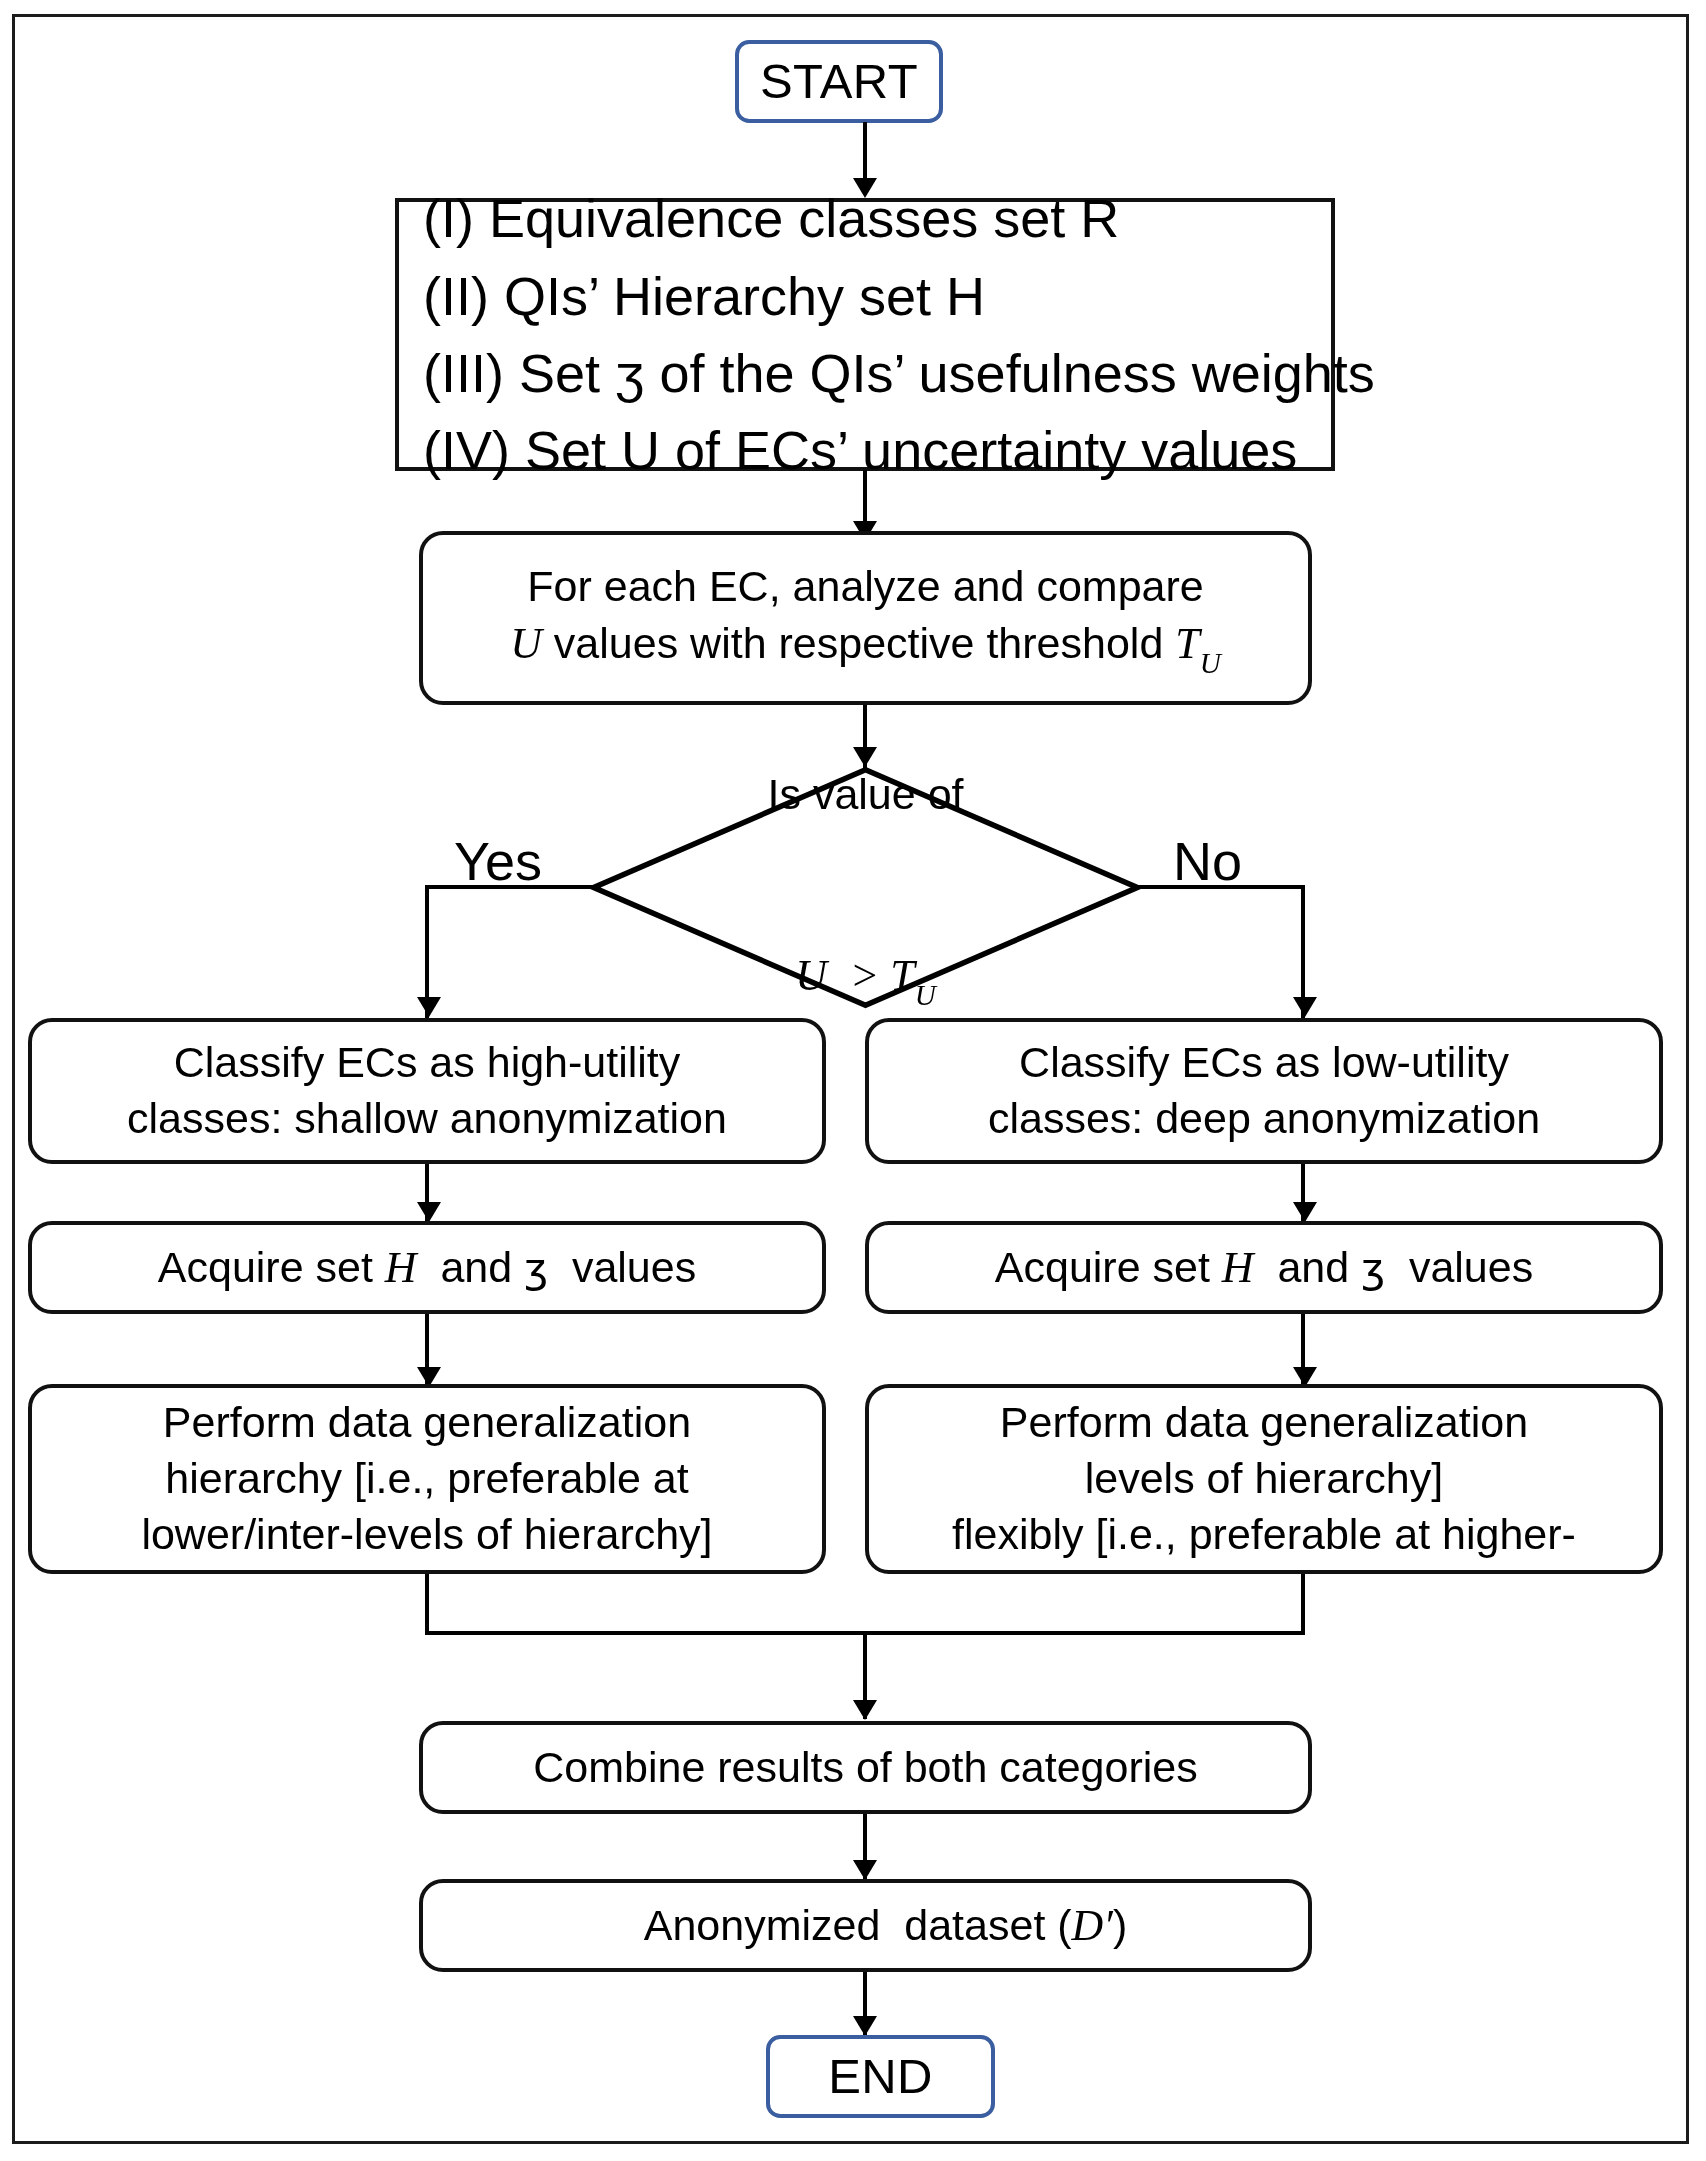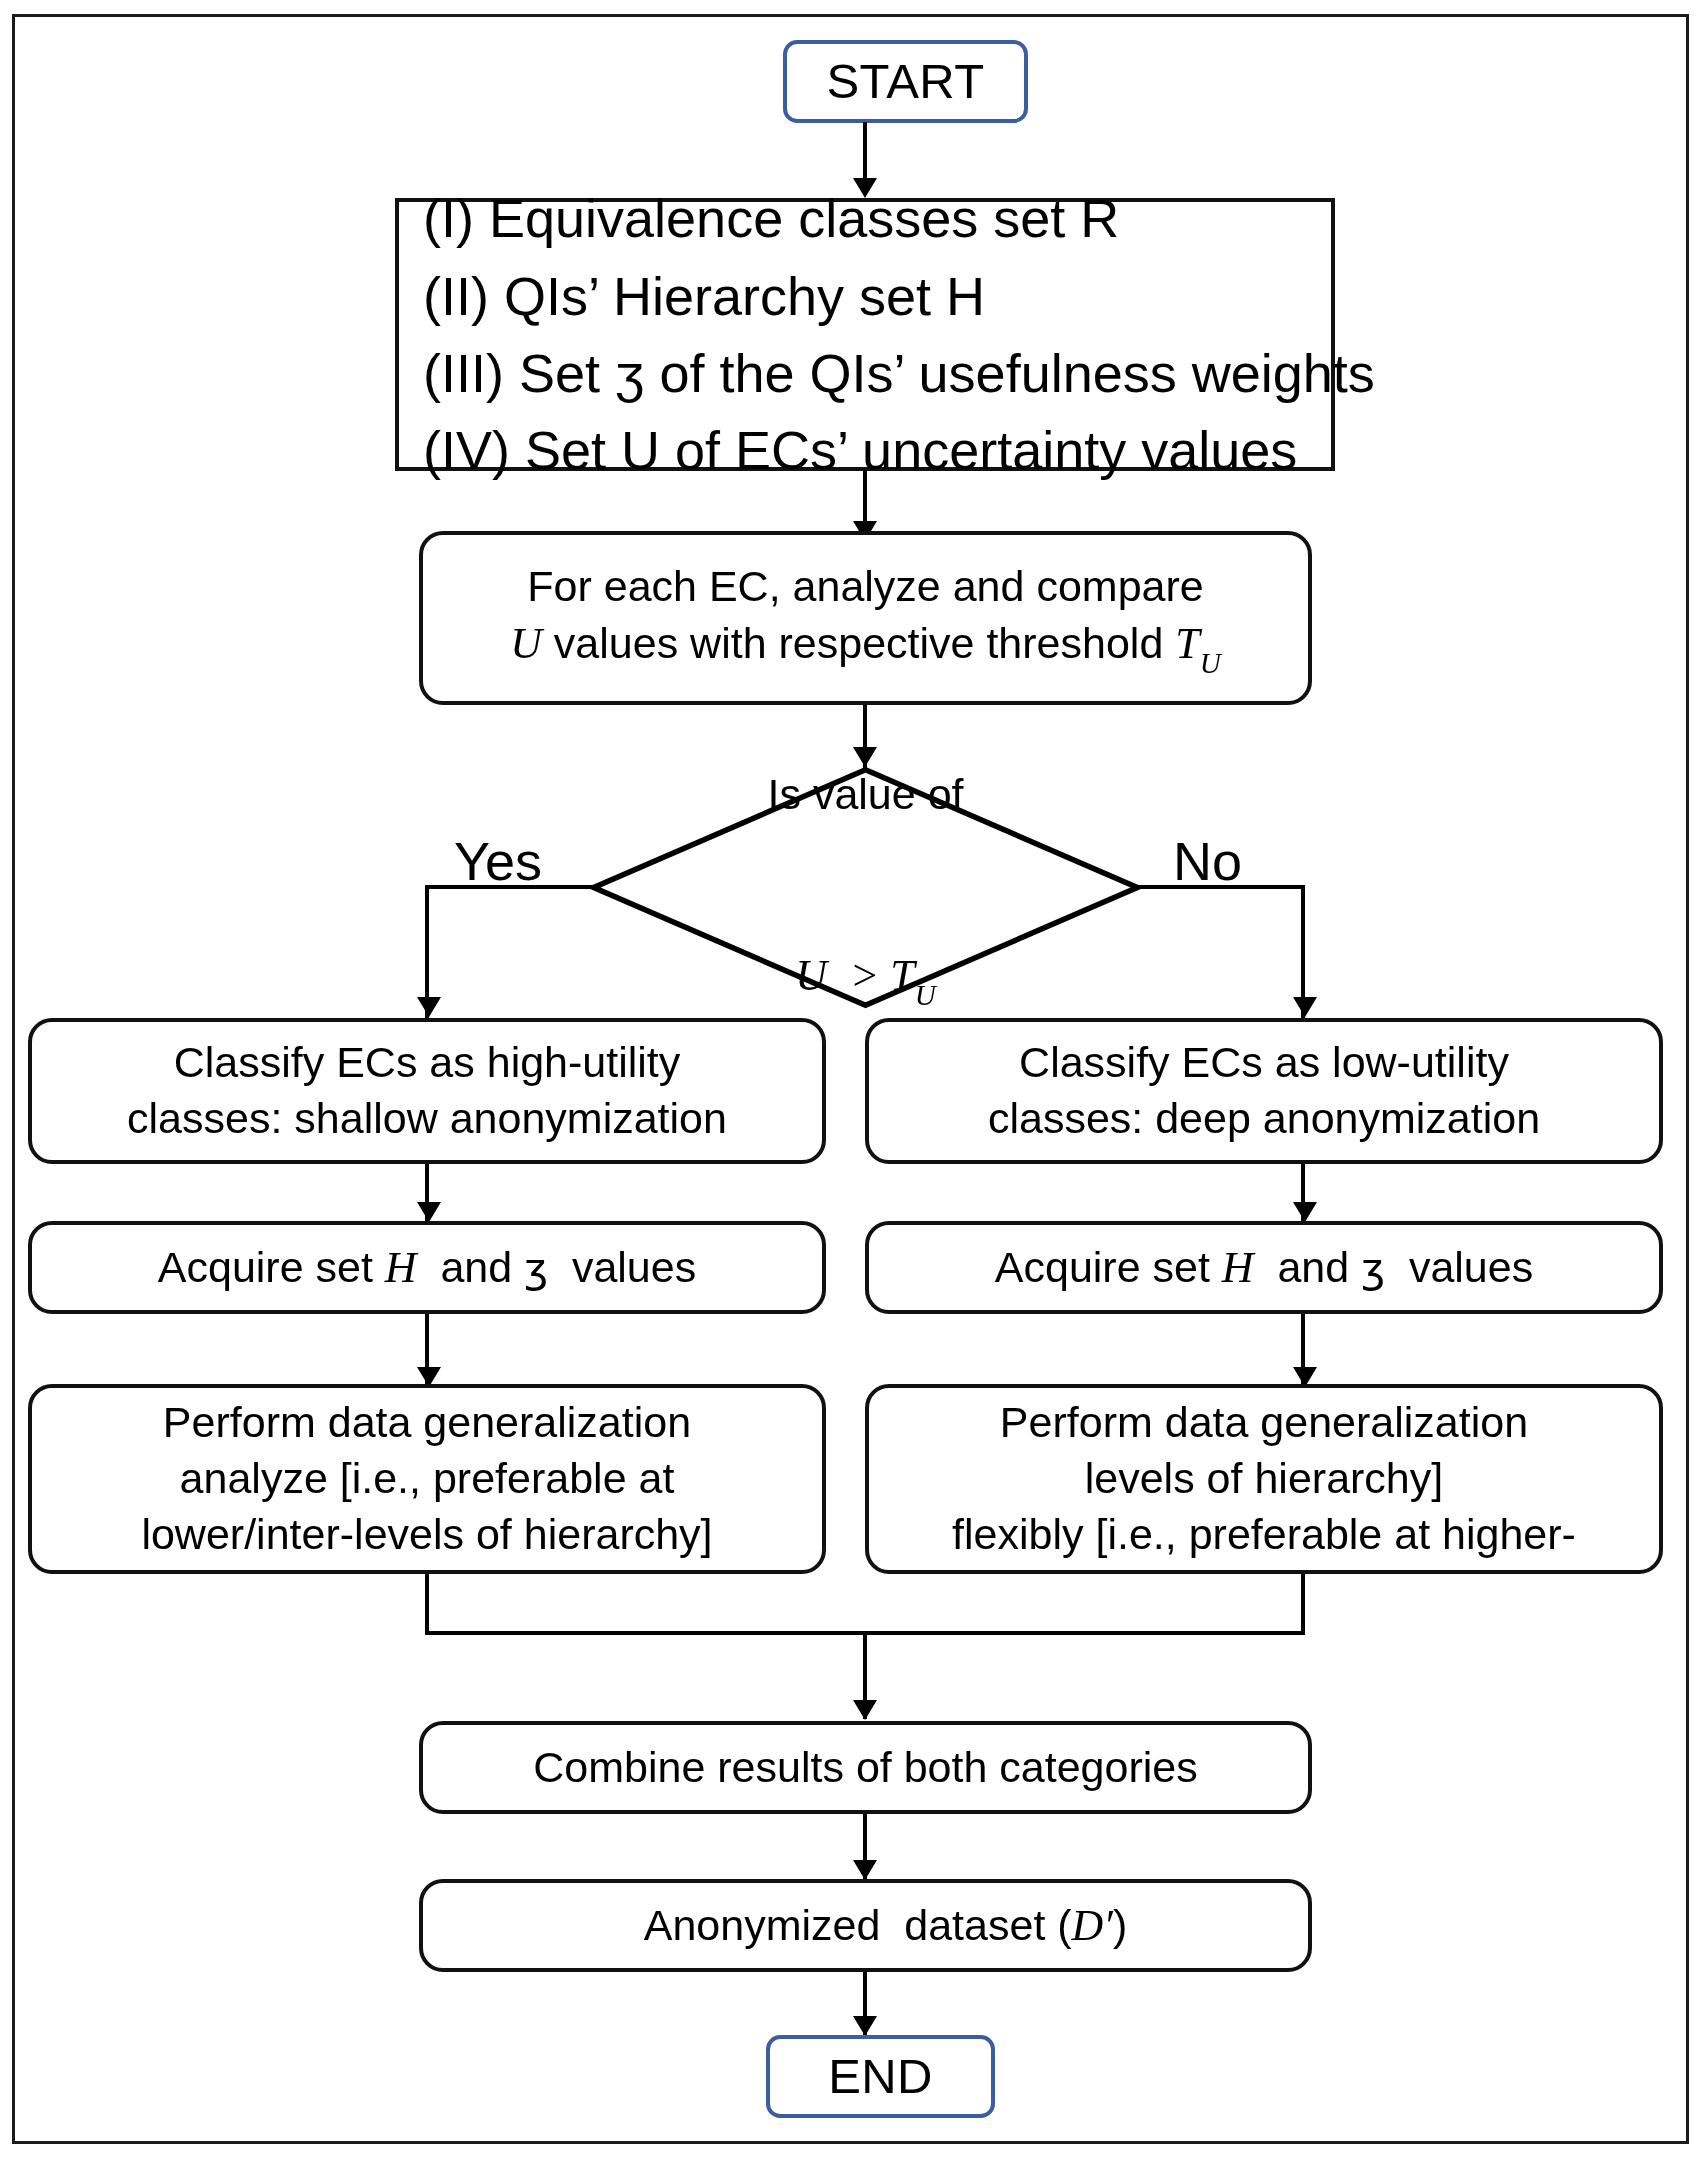--- a/index.html
+++ b/index.html
@@ -148,21 +148,21 @@
     font-family: "DejaVu Sans", sans-serif;
     font-size: 0.96em;
   }
 </style>
 </head>
 <body>
 
 <div id="canvas">
   <div class="frame"></div>
 
-  <div class="node node-terminal" style="left:735px; top:40px; width:245px; height:83px;margin-left:48px;">
+  <div class="node node-terminal" style="left:735px; top:40px; width:208px; height:83px;">
     <span>START</span>
   </div>
 
   <div class="vline" style="left:863px; top:122px; height:70px;"></div>
   <div class="arrowhead" style="left:853px; top:178px;"></div>
 
   <div class="node node-rect" style="left:395px; top:198px; width:940px; height:273px;">
     <div class="inner">
       <span class="listline">
         <span>(I) Equivalence classes set R</span>
@@ -252,21 +252,21 @@
 
   <div class="vline" style="left:425px; top:1314px; height:73px;"></div>
   <div class="arrowhead" style="left:417px; top:1367px;"></div>
 
   <div class="vline" style="left:1301px; top:1314px; height:73px;"></div>
   <div class="arrowhead" style="left:1293px; top:1367px;"></div>
 
   <div class="node node-rounded" style="left:28px; top:1384px; width:798px; height:190px;">
     <div>
       <div>Perform data generalization</div>
-      <div>analyze [i.e., preferable at</div>
+      <div>hierarchy [i.e., preferable at</div>
       <div>lower/inter-levels of hierarchy]</div>
     </div>
   </div>
 
   <div class="node node-rounded" style="left:865px; top:1384px; width:798px; height:190px;">
     <div>
       <div>Perform data generalization</div>
       <div>levels of hierarchy]</div>
       <div>flexibly [i.e., preferable at higher-</div>
     </div>

